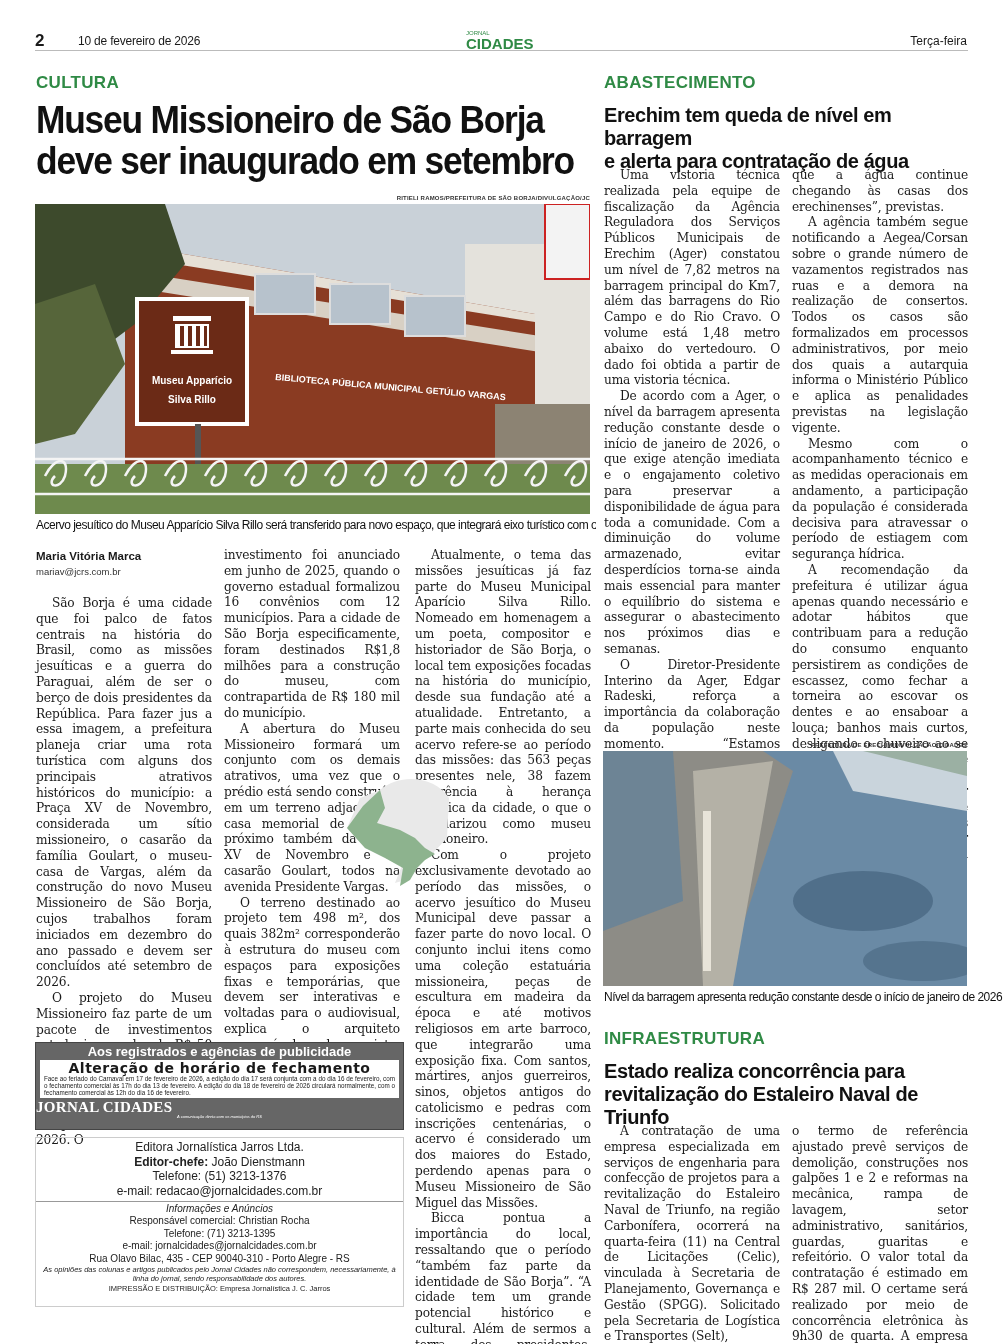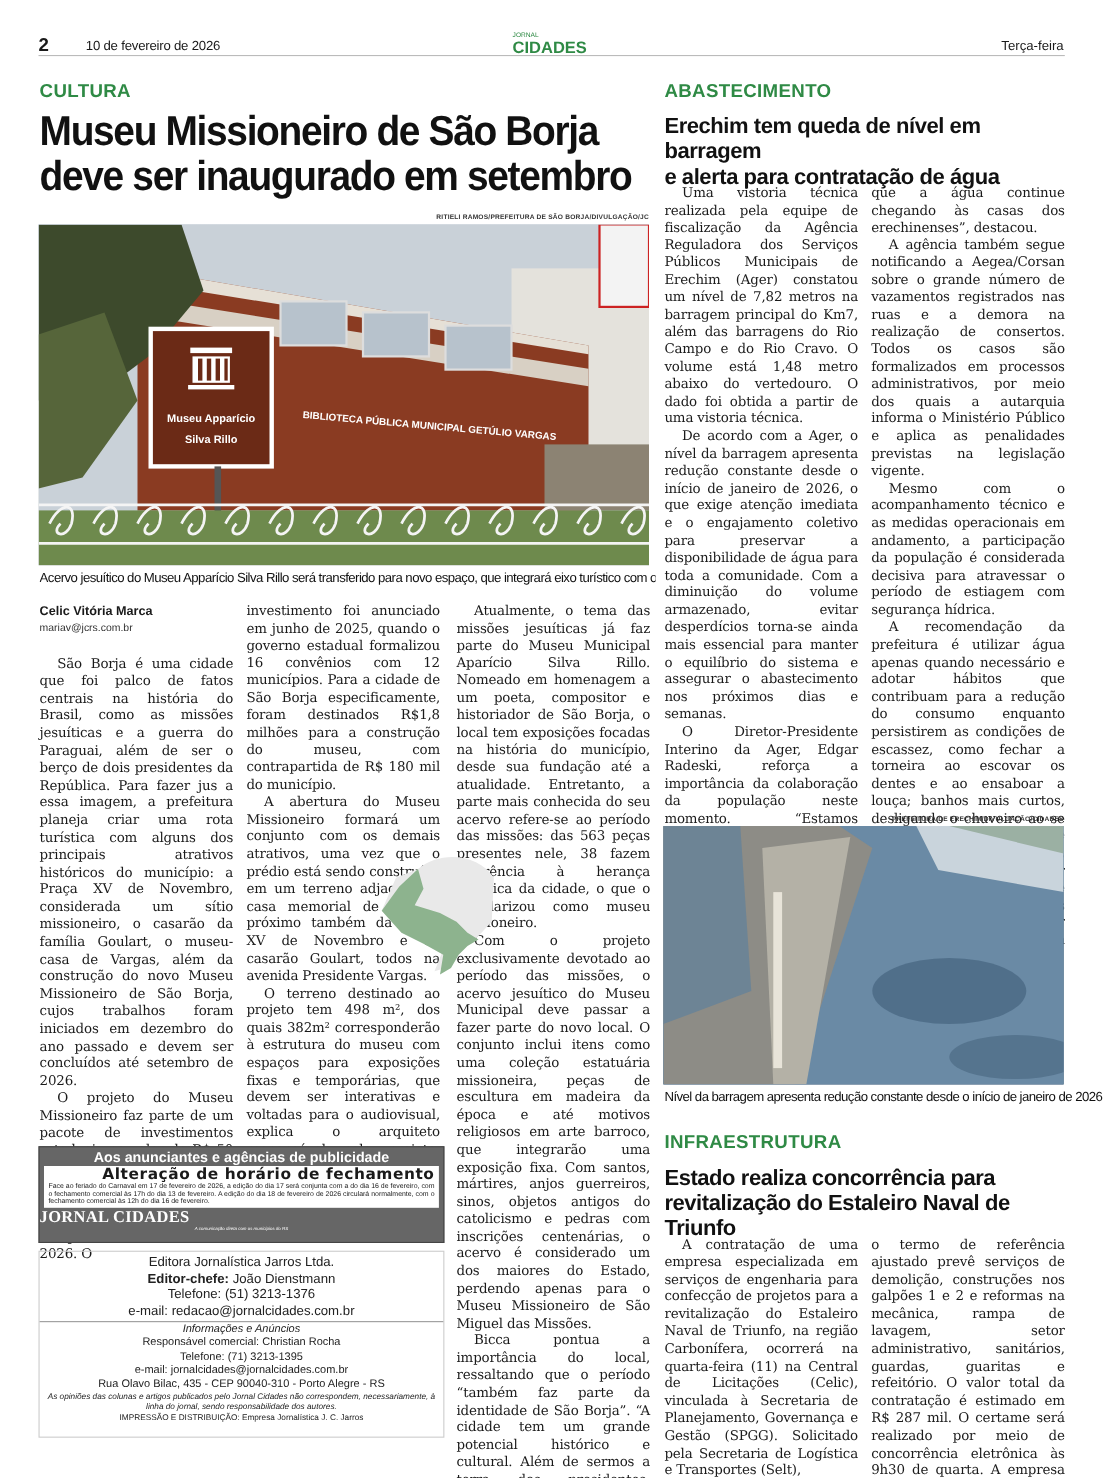--- a/index.html
+++ b/index.html
@@ -17,21 +17,21 @@
 .h2{font:bold 20px "Liberation Sans",sans-serif;line-height:23px;color:#111;letter-spacing:-0.4px}
 .credit{font:bold 6px "Liberation Sans",sans-serif;color:#333;letter-spacing:0.2px}
 .caption{font:12px "Liberation Sans",sans-serif;color:#111;letter-spacing:-0.5px}
 .col{font-size:12.2px;line-height:15.8px;text-align:justify;hyphens:auto;letter-spacing:-0.15px}
 .col p{text-indent:16px}
 .photo1{left:35px;top:204px;width:555px;height:310px;overflow:hidden;background:linear-gradient(180deg,#b9c4cf 0%,#dfe4e8 40%,#cfd3d3 100%)}
 .photo2{left:603px;top:751px;width:364px;height:235px;overflow:hidden;background:#5b7890}
 .ad{left:35px;top:1042px;width:369px;height:88px;background:#666;border:1px solid #444}
 .ad .t1{color:#fff;font:bold 13px "Liberation Sans",sans-serif;text-align:center;margin-top:1px}
 .ad .box{background:#fff;margin:1px 4px;padding:1px 4px 2px}
-.ad .t2{font:bold 14px "DejaVu Sans",sans-serif;text-align:right;letter-spacing:0.5px;line-height:14px}
+.ad .t2{font:bold 14px "DejaVu Sans",sans-serif;text-align:center;letter-spacing:0.5px;line-height:14px}
 .ad .t3{font:6.3px "Liberation Sans",sans-serif;text-align:justify;line-height:7px}
 .ad .logo2{color:#fff;font:bold 15px "Liberation Serif",serif;text-align:left;letter-spacing:0.3px;line-height:14px;margin-top:2px}
 .ad .slogan{color:#fff;font:italic 4px "Liberation Sans",sans-serif;text-align:center}
 .exp{left:35px;top:1137px;width:369px;height:170px;border:1px solid #ccc;font-family:"Liberation Sans",sans-serif;text-align:center;color:#222}
 .exp .top{border-bottom:1px solid #999;padding:2px 0 3px;font-size:12px;line-height:14.5px}
 .exp .bot{font-size:10px;line-height:12.4px;padding-top:1px}
 .exp .it{font-style:italic}
 .exp .note{font-style:italic;font-size:7.5px;line-height:9px}
 .exp .imp{font-size:7.5px;margin-top:0}
 </style>
@@ -89,21 +89,21 @@
     <rect x="0" y="260" width="555" height="50" fill="#6e8a4d"></rect>
     <g fill="none" stroke="#f4f4f4" stroke-width="2.5">
       <path d="M0,255 L555,255"></path>
         <path d="M0,290 L555,290"></path>
       <path d="M10,272 c10,-20 25,-20 20,0 c-5,15 -20,10 -10,0 M50,272 c10,-20 25,-20 20,0 c-5,15 -20,10 -10,0 M90,272 c10,-20 25,-20 20,0 c-5,15 -20,10 -10,0 M130,272 c10,-20 25,-20 20,0 c-5,15 -20,10 -10,0 M170,272 c10,-20 25,-20 20,0 c-5,15 -20,10 -10,0 M210,272 c10,-20 25,-20 20,0 c-5,15 -20,10 -10,0 M250,272 c10,-20 25,-20 20,0 c-5,15 -20,10 -10,0 M290,272 c10,-20 25,-20 20,0 c-5,15 -20,10 -10,0 M330,272 c10,-20 25,-20 20,0 c-5,15 -20,10 -10,0 M370,272 c10,-20 25,-20 20,0 c-5,15 -20,10 -10,0 M410,272 c10,-20 25,-20 20,0 c-5,15 -20,10 -10,0 M450,272 c10,-20 25,-20 20,0 c-5,15 -20,10 -10,0 M490,272 c10,-20 25,-20 20,0 c-5,15 -20,10 -10,0 M530,272 c10,-20 25,-20 20,0 c-5,15 -20,10 -10,0"></path>
     </g>
   </svg>
 </div>
 <div class="abs caption" style="left:36px;top:518px;width:560px;white-space:nowrap;overflow:hidden">Acervo jesuítico do Museu Apparício Silva Rillo será transferido para novo espaço, que integrará eixo turístico com outros locais</div>
 
-<div class="abs" style="left:36px;top:550px;font:bold 11.5px 'Liberation Sans',sans-serif">Celic Vitória Marca</div>
+<div class="abs" style="left:36px;top:550px;font:bold 11.5px 'Liberation Sans',sans-serif">Maria Vitória Marca</div>
 <div class="abs" style="left:36px;top:566px;font:9.5px 'Liberation Sans',sans-serif;color:#333">mariav@jcrs.com.br</div>
 
 <div class="abs col" style="left:36px;top:596px;width:176px">
   <p>São Borja é uma cidade que foi palco de fatos centrais na história do Brasil, como as missões jesuíticas e a guerra do Paraguai, além de ser o berço de dois presidentes da República. Para fazer jus a essa imagem, a prefeitura planeja criar uma rota turística com alguns dos principais atrativos históricos do município: a Praça XV de Novembro, considerada um sítio missioneiro, o casarão da família Goulart, o museu-casa de Vargas, além da construção do novo Museu Missioneiro de São Borja, cujos trabalhos foram iniciados em dezembro do ano passado e devem ser concluídos até setembro de 2026.</p>
   <p>O projeto do Museu Missioneiro faz parte de um pacote de investimentos estaduais no valor de R$ 50 milhões, voltado para as áreas de turismo, cultura e infraestrutura nas regiões das missões jesuíticas, que completam 400 anos em 2026. O</p>
 </div>
 <div class="abs col" style="left:224px;top:548px;width:176px">
   <p style="text-indent:0">investimento foi anunciado em junho de 2025, quando o governo estadual formalizou 16 convênios com 12 municípios. Para a cidade de São Borja especificamente, foram destinados R$1,8 milhões para a construção do museu, com contrapartida de R$ 180 mil do município.</p>
   <p style="shape-outside:none">A abertura do Museu Missioneiro formará um conjunto com os demais atrativos, uma vez que o prédio está sendo construído em um terreno adjacente à casa memorial de Vargas, próximo também da praça XV de Novembro e do casarão Goulart, todos na avenida Presidente Vargas.</p>
   <p>O terreno destinado ao projeto tem 498 m², dos quais 382m² corresponderão à estrutura do museu com espaços para exposições fixas e temporárias, que devem ser interativas e voltadas para o audiovisual, explica o arquiteto responsável pelo projeto, Diego Eggres Bicca.</p>
@@ -113,21 +113,21 @@
   <p>Com o projeto exclusivamente devotado ao período das missões, o acervo jesuítico do Museu Municipal deve passar a fazer parte do novo local. O conjunto inclui itens como uma coleção estatuária missioneira, peças de escultura em madeira da época e até motivos religiosos em arte barroco, que integrarão uma exposição fixa. Com santos, mártires, anjos guerreiros, sinos, objetos antigos do catolicismo e pedras com inscrições centenárias, o acervo é considerado um dos maiores do Estado, perdendo apenas para o Museu Missioneiro de São Miguel das Missões.</p>
   <p>Bicca pontua a importância do local, ressaltando que o período “também faz parte da identidade de São Borja”. “A cidade tem um grande potencial histórico e cultural. Além de sermos a terra dos presidentes, também somos considerados um dos primeiros dos sete povos das missões. Tudo isso é importante para o pertencimento do povo de São Borja”, salienta.</p>
 </div>
 
 <svg class="abs" style="left:345px;top:768px" width="105" height="120" viewBox="0 0 105 120">
   <path d="M35,22 C55,5 90,8 104,30 L102,70 L88,85 L70,100 L60,112 L50,115 L58,95 L20,80 L2,60 L15,30 Z" fill="#e9e9e9"></path>
   <path d="M2,60 L18,38 L35,22 L40,40 L32,55 L55,62 L70,70 L80,80 L90,86 L80,92 L72,100 L65,112 L55,118 L58,100 L40,90 L20,80 Z" fill="#8db38e"></path>
 </svg>
 
 <div class="abs ad">
-  <div class="t1">Aos anunciantes e agências de publicidade</div>
+  <div class="t1">Aos registrados e agências de publicidade</div>
   <div class="box">
     <div class="t2">Alteração de horário de fechamento</div>
     <div class="t3">Face ao feriado do Carnaval em 17 de fevereiro de 2026, a edição do dia 17 será conjunta com a do dia 16 de fevereiro, com o fechamento comercial às 17h do dia 13 de fevereiro. A edição do dia 18 de fevereiro de 2026 circulará normalmente, com o fechamento comercial às 12h do dia 16 de fevereiro.</div>
   </div>
   <div class="logo2">JORNAL CIDADES</div>
   <div class="slogan">A comunicação direta com os municípios do RS</div>
 </div>
 
 <div class="abs exp">
   <div class="top">
@@ -151,21 +151,21 @@
 <div class="abs h2" style="left:604px;top:104px;width:370px">
   <div>Erechim tem queda de nível em barragem</div>
   <div>e alerta para contratação de água</div>
 </div>
 <div class="abs col" style="left:604px;top:168px;width:176px">
   <p>Uma vistoria técnica realizada pela equipe de fiscalização da Agência Reguladora dos Serviços Públicos Municipais de Erechim (Ager) constatou um nível de 7,82 metros na barragem principal do Km7, além das barragens do Rio Campo e do Rio Cravo. O volume está 1,48 metro abaixo do vertedouro. O dado foi obtida a partir de uma vistoria técnica.</p>
   <p>De acordo com a Ager, o nível da barragem apresenta redução constante desde o início de janeiro de 2026, o que exige atenção imediata e o engajamento coletivo para preservar a disponibilidade de água para toda a comunidade. Com a diminuição do volume armazenado, evitar desperdícios torna-se ainda mais essencial para manter o equilíbrio do sistema e assegurar o abastecimento nos próximos dias e semanas.</p>
   <p>O Diretor-Presidente Interino da Ager, Edgar Radeski, reforça a importância da colaboração da população neste momento. “Estamos acompanhando a situação de forma permanente e, diante da queda no nível da barragem, cada atitude consciente faz diferença. Evitar desperdícios é fundamental para preservar o recurso e garantir</p>
 </div>
 <div class="abs col" style="left:792px;top:168px;width:176px">
-  <p style="text-indent:0">que a água continue chegando às casas dos erechinenses”, destacou.</p>
+  <p style="text-indent:0">que a água continue chegando às casas dos erechinenses”, previstas.</p>
   <p>A agência também segue notificando a Aegea/Corsan sobre o grande número de vazamentos registrados nas ruas e a demora na realização de consertos. Todos os casos são formalizados em processos administrativos, por meio dos quais a autarquia informa o Ministério Público e aplica as penalidades previstas na legislação vigente.</p>
   <p>Mesmo com o acompanhamento técnico e as medidas operacionais em andamento, a participação da população é considerada decisiva para atravessar o período de estiagem com segurança hídrica.</p>
   <p>A recomendação da prefeitura é utilizar água apenas quando necessário e adotar hábitos que contribuam para a redução do consumo enquanto persistirem as condições de escassez, como fechar a torneira ao escovar os dentes e ao ensaboar a louça; banhos mais curtos, desligando o chuveiro ao se ensaboar; conserto de vazamentos em torneiras, registros e canos; reutilizar água, como a da máquina de lavar, para limpeza de áreas externas; evitar lavar calçadas e veículos com mangueira.</p>
 </div>
 <div class="abs credit" style="left:700px;top:742px;width:267px;text-align:right">PREFEITURA DE ERECHIM/DIVULGAÇÃO/CIDADES</div>
 <div class="abs photo2">
   <svg width="364" height="235" viewBox="0 0 364 235">
     <rect width="364" height="235" fill="#4d6f8a"></rect>
     <polygon points="150,0 364,0 364,235 120,235 140,120" fill="#6a8aa5"></polygon>
     <polygon points="230,0 364,0 364,60 250,40" fill="#c9d4dc"></polygon>

